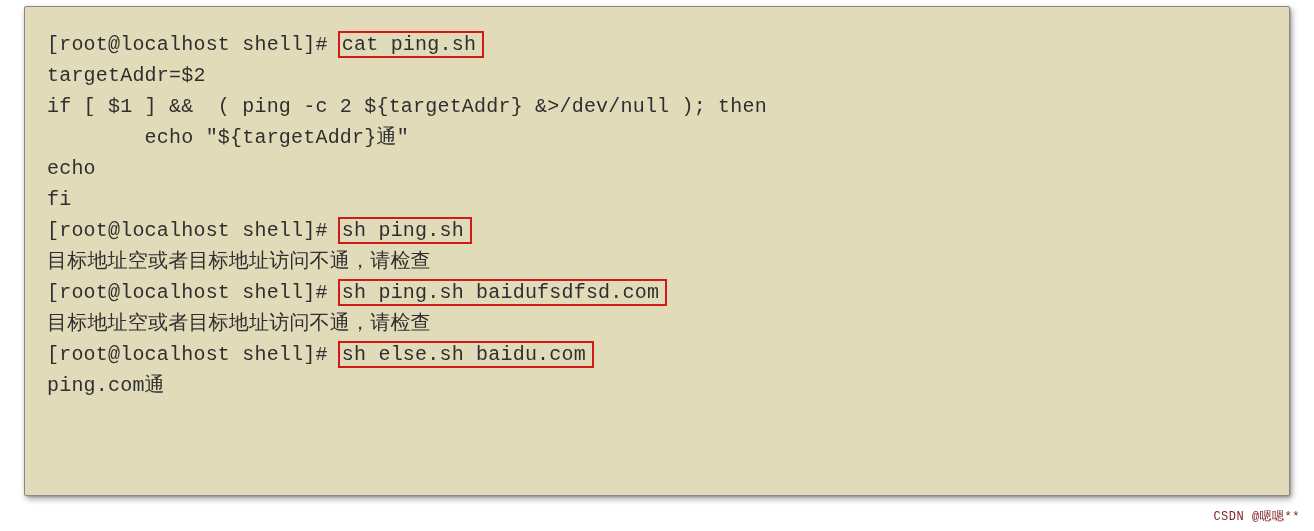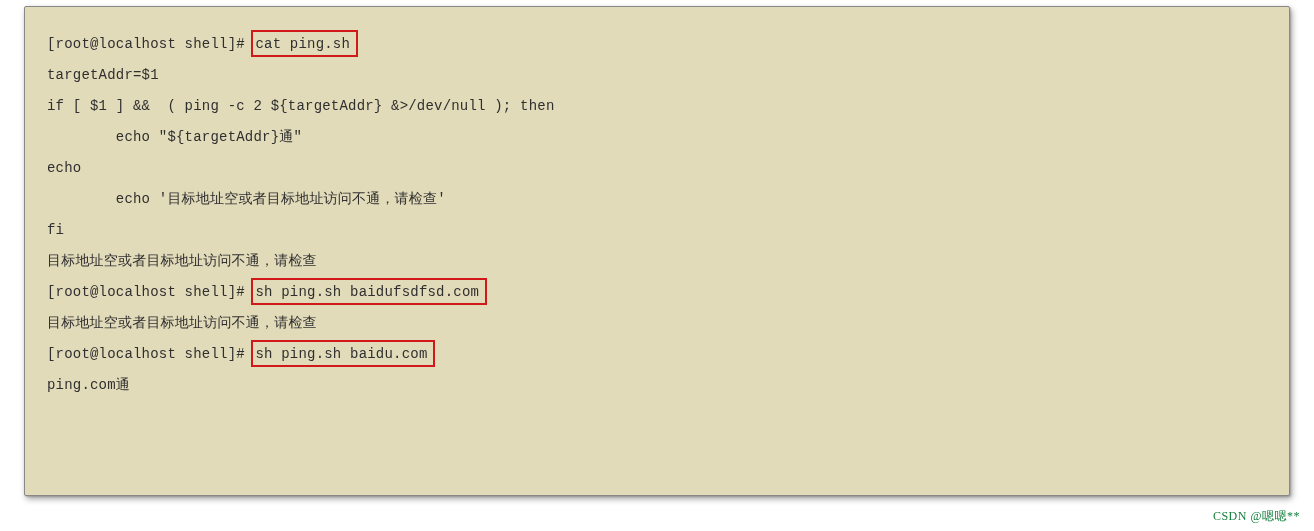--- a/index.html
+++ b/index.html
@@ -16,21 +16,21 @@
     left: 24px;
     top: 6px;
     width: 1266px;
     height: 490px;
     background: #e2dbba;
     border: 1px solid #888;
     border-radius: 2px;
     box-shadow: 2px 3px 6px rgba(0,0,0,0.35), 1px 1px 2px rgba(0,0,0,0.2);
     padding: 22px 22px 8px 22px;
     color: #2f2f2f;
-    font-size: 14px;
+    font-size: 20px;
     line-height: 31px;
     overflow: hidden;
   }
   .line {
     white-space: pre;
     font-family: "Courier New", Consolas, monospace;
     letter-spacing: 0.2px;
   }
   .seg { display:inline; }
   .highlight {
@@ -39,47 +39,47 @@
     margin-left: -2px;
     display: inline-block;
     line-height: 24px;
     height: 27px;
     vertical-align: baseline;
   }
   .watermark {
     position: absolute;
     right: 14px;
     bottom: 6px;
-    font-family: Liberation Serif, serif;
+    font-family: Liberation Mono, monospace;
     font-size: 12px;
-    color: #15803d;
+    color: #7f1d1d;
     letter-spacing: 0.5px;
   }
 </style>
 </head>
 <body>
 
 <div class="terminal-frame">
 
   <div class="line"><span class="seg">[root@localhost shell]#</span><span class="seg"> </span><span class="seg highlight">cat ping.sh</span></div>
 
   <div class="line"></div>
-  <div class="line">targetAddr=$1</div>
+  <div class="line">targetAddr=$2</div>
   <div class="line">if [ $1 ] &amp;&amp;  ( ping -c 2 ${targetAddr} &amp;&gt;/dev/null ); then</div>
   <div class="line">        echo "${targetAddr}通"</div>
   <div class="line">echo</div>
-  <div class="line">        echo '目标地址空或者目标地址访问不通，请检查'</div>
   <div class="line">fi</div>
 
+  <div class="line"><span class="seg">[root@localhost shell]#</span><span class="seg"> </span><span class="seg highlight">sh ping.sh</span></div>
 
   <div class="line">目标地址空或者目标地址访问不通，请检查</div>
 
   <div class="line"><span class="seg">[root@localhost shell]#</span><span class="seg"> </span><span class="seg highlight">sh ping.sh baidufsdfsd.com</span></div>
 
   <div class="line">目标地址空或者目标地址访问不通，请检查</div>
 
-  <div class="line"><span class="seg">[root@localhost shell]#</span><span class="seg"> </span><span class="seg highlight">sh ping.sh baidu.com</span></div>
+  <div class="line"><span class="seg">[root@localhost shell]#</span><span class="seg"> </span><span class="seg highlight">sh else.sh baidu.com</span></div>
 
   <div class="line">ping.com通</div>
 
 </div>
 
 <div class="watermark">CSDN @嗯嗯**</div>
 
 </body></html>

